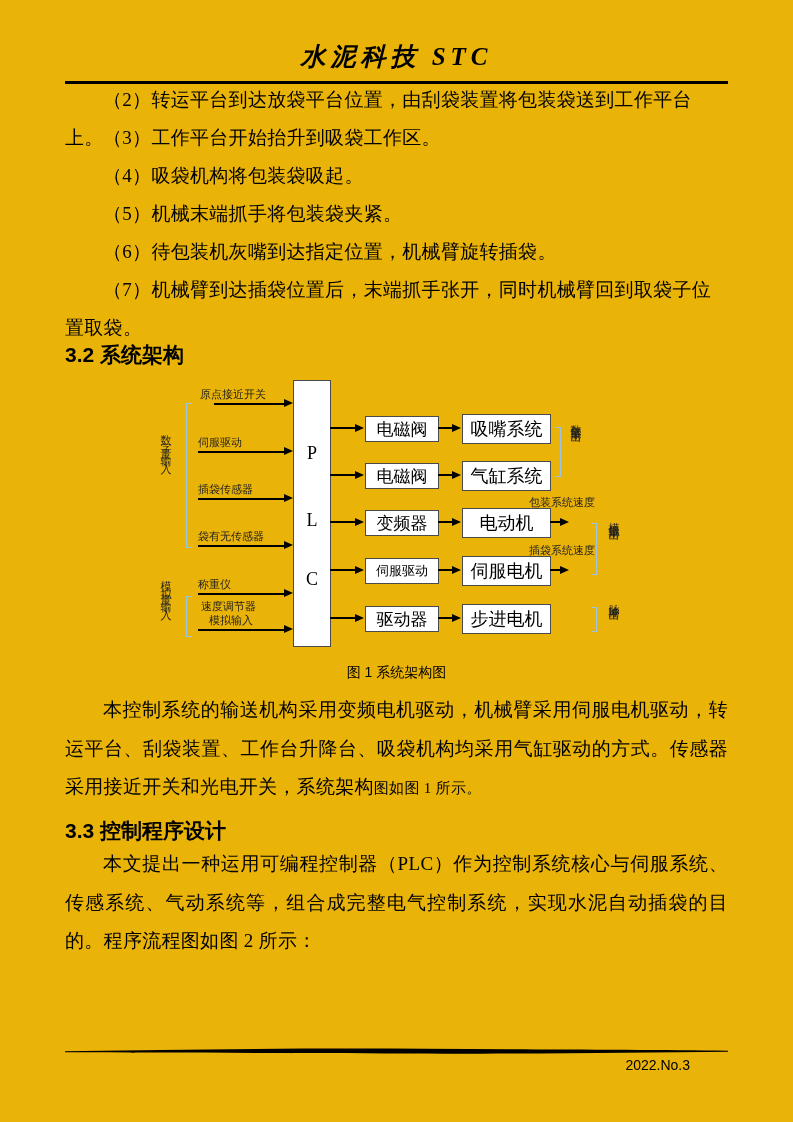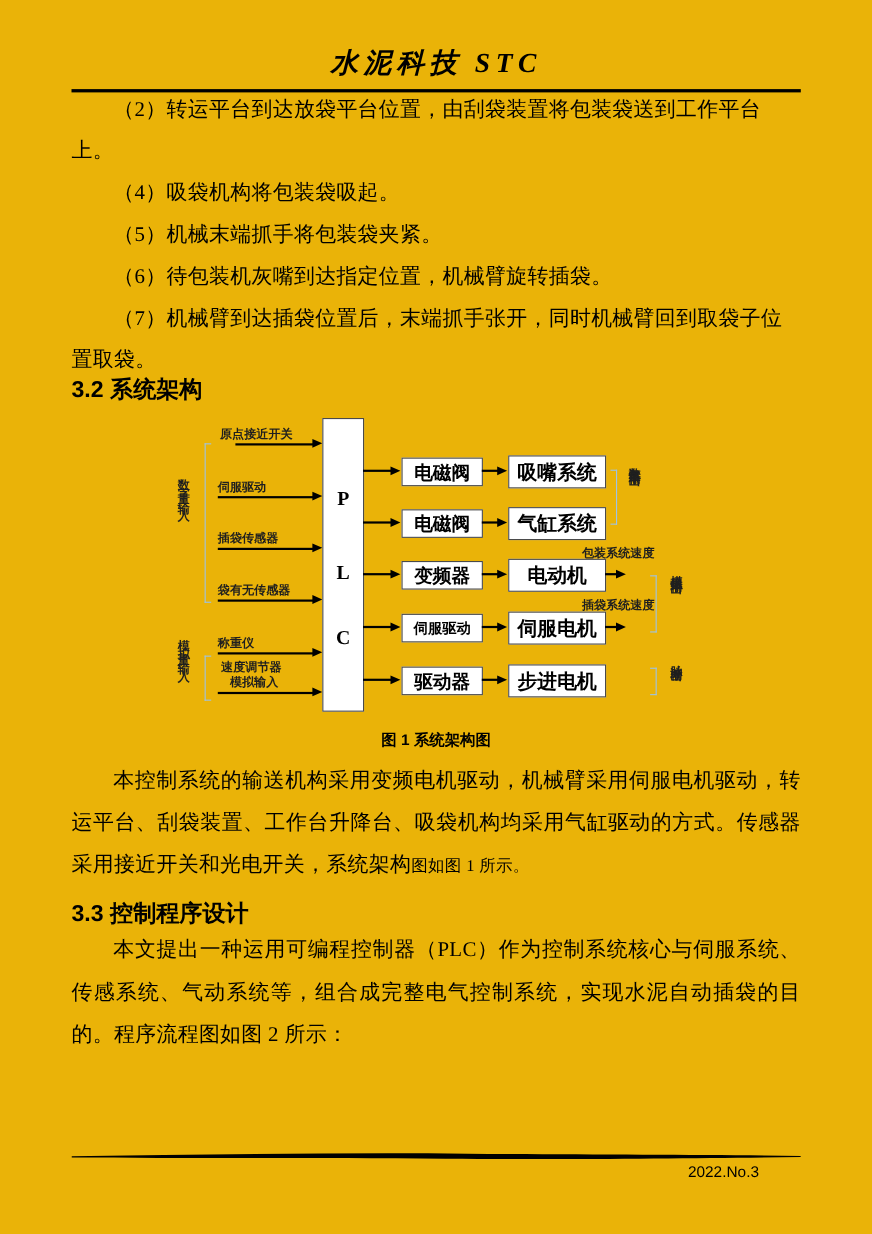--- a/index.html
+++ b/index.html
@@ -11,24 +11,24 @@
   .header-rule{position:absolute;top:81px;left:65px;width:663px;height:2.5px;background:#000;}
   
   .step{position:absolute;left:65px;width:663px;font-size:19px;line-height:38px;
         text-indent:2em;letter-spacing:0.3px;}
   .sec-heading{position:absolute;left:65px;font-family:"Liberation Sans",sans-serif;
         font-weight:bold;font-size:21px;line-height:28px;}
   .para{position:absolute;left:65px;width:663px;font-size:19px;line-height:38.5px;
         text-align:justify;text-indent:2em;letter-spacing:0.3px;}
   .small-inline{font-size:15px;}
   .fig-caption{position:absolute;left:65px;width:663px;top:664px;text-align:center;
-        font-family:"Liberation Sans",sans-serif;font-weight:bold;font-size:14px;}
+        font-family:"Liberation Sans",sans-serif;font-weight:normal;font-size:14px;}
   
   .diagram{position:absolute;left:155px;top:372px;width:500px;height:292px;
-        font-family:"Liberation Sans",sans-serif;font-weight:bold;}
+        font-family:"Liberation Sans",sans-serif;}
   .dline{position:absolute;height:1.5px;background:#000;}
   .ahead{position:absolute;width:0;height:0;border-top:4.5px solid transparent;
         border-bottom:4.5px solid transparent;border-left:9px solid #000;}
   .in-label{position:absolute;font-size:11px;color:#1f1f1f;white-space:nowrap;}
   .speed-label{position:absolute;font-size:11px;color:#1f1f1f;white-space:nowrap;}
   .vlabel{position:absolute;writing-mode:vertical-rl;text-orientation:upright;
         font-size:11px;color:#1f1f1f;line-height:13px;}
   .vspread{letter-spacing:7px;}
   .vtight{letter-spacing:1.5px;}
   .bracket-l{position:absolute;width:5px;border:1.5px solid #9DC3E6;border-right:none;}
@@ -50,20 +50,21 @@
 </style>
 </head>
 <body>
 
 <div class="page">
 
   <div class="journal-title">水泥科技 STC</div>
   <div class="header-rule"></div>
 
   <div class="step" style="top:81px">（2）转运平台到达放袋平台位置，由刮袋装置将包装袋送到工作平台上。</div>
+  <div class="step" style="top:119px">（3）工作平台开始抬升到吸袋工作区。</div>
   <div class="step" style="top:157px">（4）吸袋机构将包装袋吸起。</div>
   <div class="step" style="top:195px">（5）机械末端抓手将包装袋夹紧。</div>
   <div class="step" style="top:233px">（6）待包装机灰嘴到达指定位置，机械臂旋转插袋。</div>
   <div class="step" style="top:271px">（7）机械臂到达插袋位置后，末端抓手张开，同时机械臂回到取袋子位置取袋。</div>
 
   <div class="sec-heading" style="top:341px">3.2 系统架构</div>
 
   <div class="diagram">
 
     <div class="vlabel vspread" style="left:4px;top:54px">数字量输入</div>

